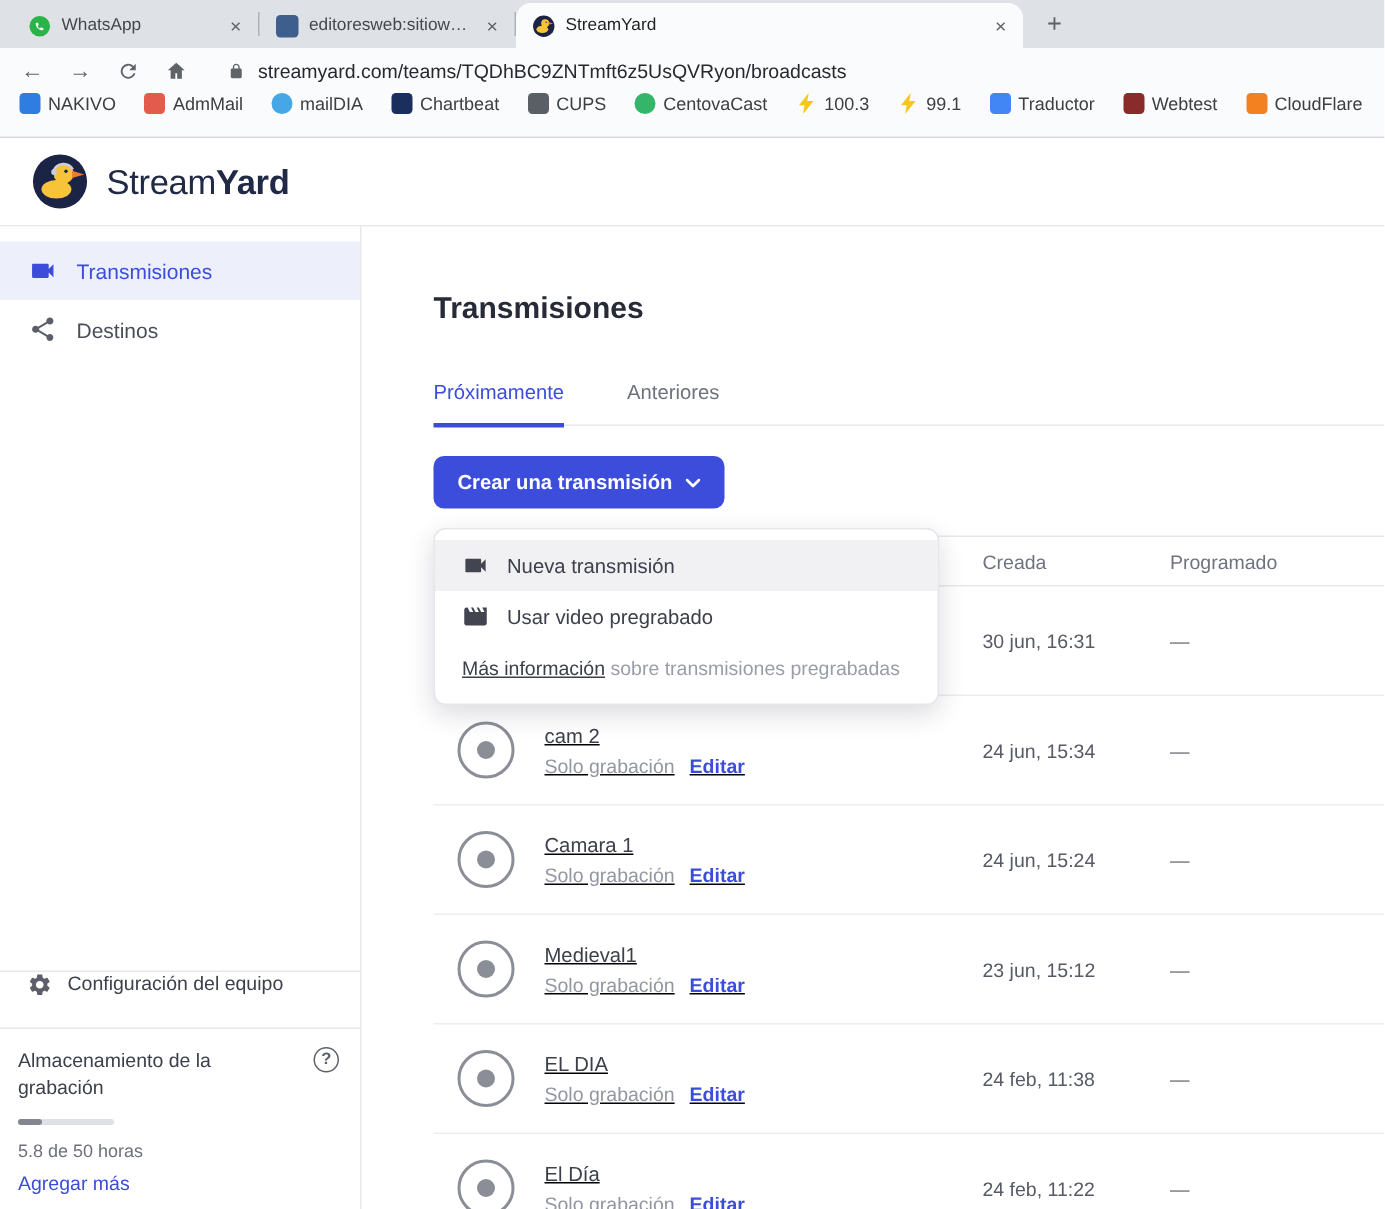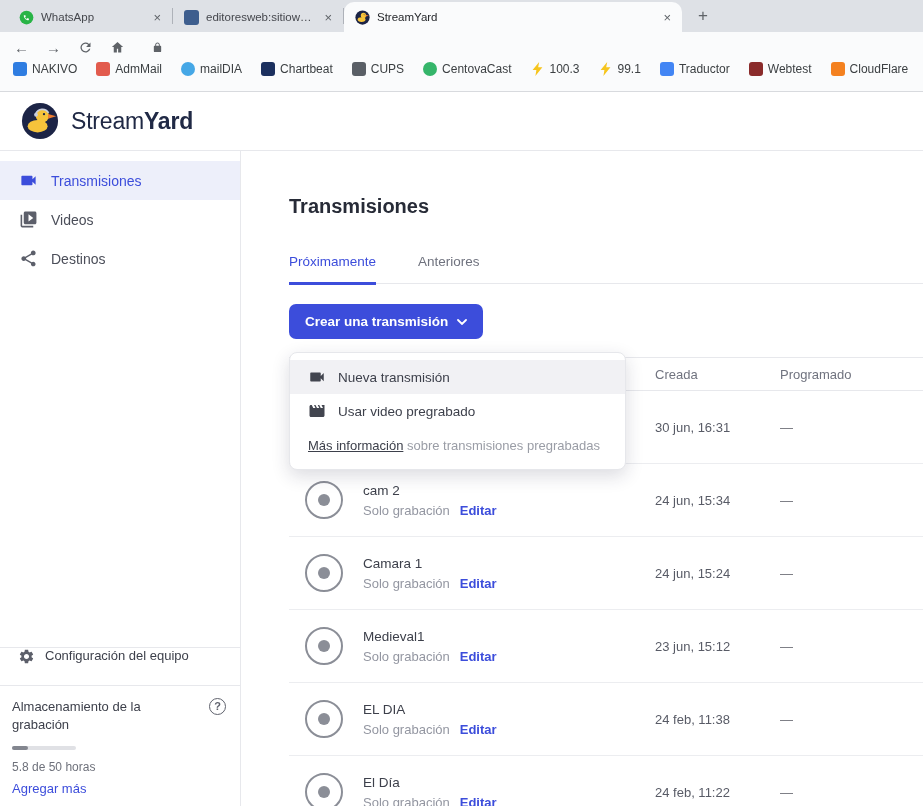--- a/index.html
+++ b/index.html
@@ -89,21 +89,21 @@
   .dd-item svg { width:18px; height:18px; fill:#42454f; flex:none; }
   .dd-item.hl { background:#f1f1f4; }
   .dd-info { padding:10px 18px 12px; font-size:13px; color:#9a9da6; }
   .dd-link { color:#3d404b; text-decoration:underline; font-weight:500; }
 
   .btable { margin-top:18px; }
   .thead { display:flex; align-items:center; height:34px; border-top:1px solid #e7e8ec;
     border-bottom:1px solid #e7e8ec; font-size:13px; color:#70737f; }
   .c1 { width:366px; flex:none; } .c2 { width:125px; flex:none; } .c3 { flex:1; }
   .trow { display:flex; align-items:center; height:73px; border-bottom:1px solid #ecedf0; }
-  .trow .c1 { display:flex; align-items:center; gap:20px; padding-left:16px; }
+  .trow .c1 { display:flex; align-items:center; gap:20px; padding-left:16px;text-decoration:underline; }
   .rec { width:38px; height:38px; border:2px solid #8b8e97; border-radius:50%; position:relative; flex:none; }
   .rec::after { content:""; position:absolute; inset:0; margin:auto; width:12px; height:12px;
     background:#8b8e97; border-radius:50%; }
   .b-name { font-size:13.5px; color:#3d404b; }
   .b-sub { margin-top:5px; font-size:13px; color:#9396a1; display:flex; gap:10px; }
   .edit { color:var(--accent); font-weight:600; }
   .trow .c2 { color:#585b66; font-size:13px; }
   .trow .c3 { color:#6e7077; font-size:13px; }
 </style>
 </head>
@@ -149,20 +149,21 @@
   </span>
   <span class="navbtn svgbtn">
     <svg width="15" height="15" viewBox="0 0 24 24">
         <path fill="#5f6368" d="M12 3l9 8h-3v9h-5v-6h-2v6H6v-9H3z"></path>
       </svg>
   </span>
   <div class="omnibox">
     <svg width="11" height="13" viewBox="0 0 24 24">
         <path fill="#5f6368" d="M18 8h-1V6c0-2.76-2.24-5-5-5S7 3.24 7 6v2H6c-1.1 0-2 .9-2 2v10c0 1.1.9 2 2 2h12c1.1 0 2-.9 2-2V10c0-1.1-.9-2-2-2zM9 6c0-1.66 1.34-3 3-3s3 1.34 3 3v2H9V6z"></path>
       </svg>
+    <span class="url">streamyard.com/teams/TQDhBC9ZNTmft6z5UsQVRyon/broadcasts</span>
   </div>
 </div>
 
 <div class="bookmarks">
   <span class="bookmark">
       <span class="bicon bi-nakivo"></span>
       <span>NAKIVO</span>
     </span>
   <span class="bookmark">
       <span class="bicon bi-admmail"></span>
@@ -223,26 +224,20 @@
 
   <div class="sidebar">
     <div class="nav-item active">
       <svg viewBox="0 0 24 24">
           <path d="M17 10.5V7c0-.55-.45-1-1-1H4c-.55 0-1 .45-1 1v10c0 .55.45 1 1 1h12c.55 0 1-.45 1-1v-3.5l4 4v-11l-4 4z"></path>
         </svg>
       <span>Transmisiones</span>
     </div>
     <div class="nav-item">
       <svg viewBox="0 0 24 24">
-          <path d="M4 6H2v14c0 1.1.9 2 2 2h14v-2H4V6zm16-4H8c-1.1 0-2 .9-2 2v12c0 1.1.9 2 2 2h12c1.1 0 2-.9 2-2V4c0-1.1-.9-2-2-2zm-8 12.5v-9l6 4.5-6 4.5z"></path>
-        </svg>
-      <span>Videos</span>
-    </div>
-    <div class="nav-item">
-      <svg viewBox="0 0 24 24">
           <path d="M18 16.08c-.76 0-1.44.3-1.96.77L8.91 12.7c.05-.23.09-.46.09-.7s-.04-.47-.09-.7l7.05-4.11c.54.5 1.25.81 2.04.81 1.66 0 3-1.34 3-3s-1.34-3-3-3-3 1.34-3 3c0 .24.04.47.09.7L8.04 9.81C7.5 9.31 6.79 9 6 9c-1.66 0-3 1.34-3 3s1.34 3 3 3c.79 0 1.5-.31 2.04-.81l7.12 4.16c-.05.21-.08.43-.08.65 0 1.61 1.31 2.92 2.92 2.92 1.61 0 2.92-1.31 2.92-2.92s-1.31-2.92-2.92-2.92z"></path>
         </svg>
       <span>Destinos</span>
     </div>
 
     <div class="sidebar-bottom">
       <div class="team-settings">
         <svg viewBox="0 0 24 24">
             <path d="M19.14 12.94c.04-.3.06-.61.06-.94 0-.32-.02-.64-.07-.94l2.03-1.58c.18-.14.23-.41.12-.61l-1.92-3.32c-.12-.22-.37-.29-.59-.22l-2.39.96c-.5-.38-1.03-.7-1.62-.94l-.36-2.54c-.04-.24-.24-.41-.48-.41h-3.84c-.24 0-.43.17-.47.41l-.36 2.54c-.59.24-1.13.57-1.62.94l-2.39-.96c-.22-.08-.47 0-.59.22L2.74 8.87c-.12.21-.08.47.12.61l2.03 1.58c-.05.3-.09.63-.09.94s.02.64.07.94l-2.03 1.58c-.18.14-.23.41-.12.61l1.92 3.32c.12.22.37.29.59.22l2.39-.96c.5.38 1.03.7 1.62.94l.36 2.54c.05.24.24.41.48.41h3.84c.24 0 .44-.17.47-.41l.36-2.54c.59-.24 1.13-.56 1.62-.94l2.39.96c.22.08.47 0 .59-.22l1.92-3.32c.12-.22.07-.47-.12-.61l-2.01-1.58zM12 15.6c-1.98 0-3.6-1.62-3.6-3.6s1.62-3.6 3.6-3.6 3.6 1.62 3.6 3.6-1.62 3.6-3.6 3.6z"></path>
           </svg>

